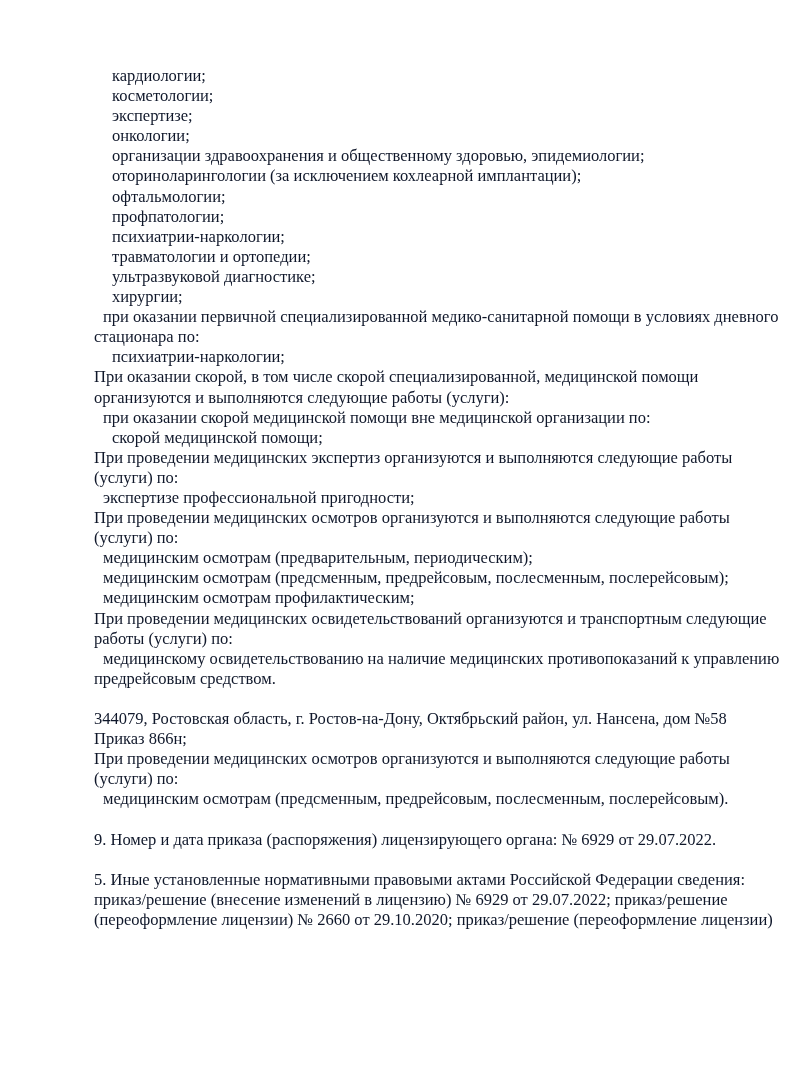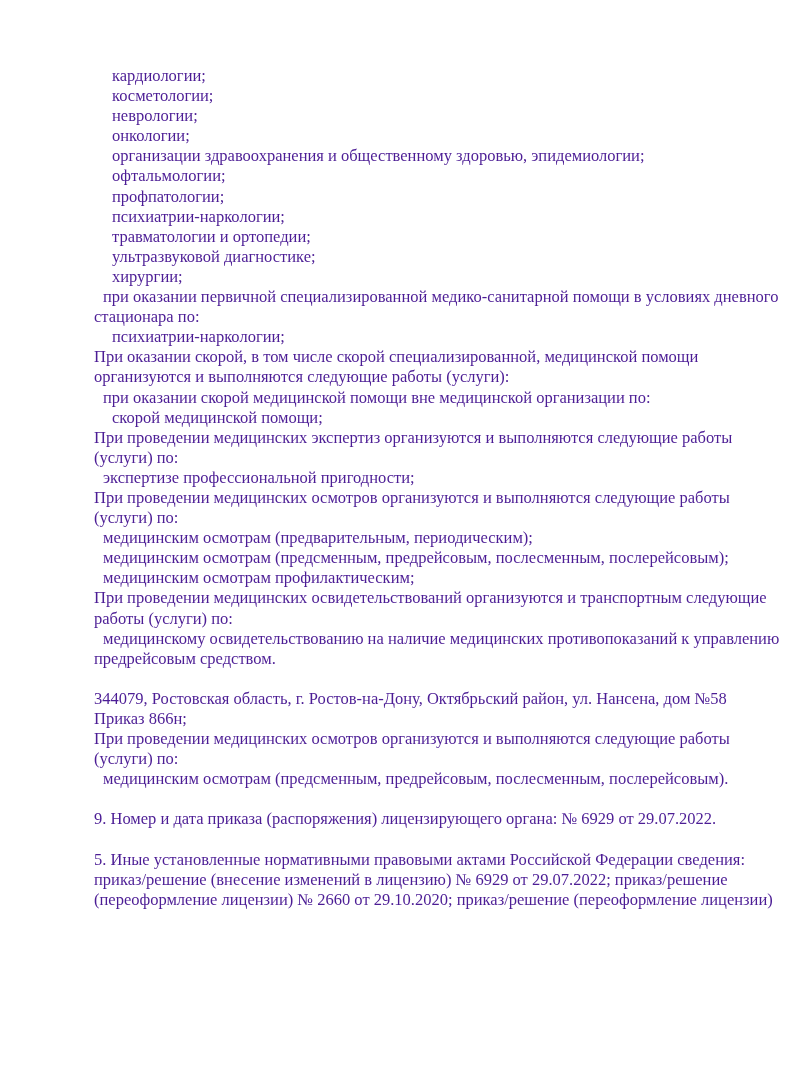--- a/index.html
+++ b/index.html
@@ -14,41 +14,42 @@
   }
   .page {
     box-sizing: border-box;
     width: 812px;
     height: 1080px;
     padding: 66px 34px 0 94px;
     background: #ffffff;
     font-family: "Liberation Serif", "DejaVu Serif", serif;
     font-size: 16.5px;
     line-height: 20.1px;
-    color: #4c1d95;
+    color: #0f172a;
     -webkit-font-smoothing: antialiased;
   }
   .line {
     white-space: nowrap;
     min-height: 20.1px;
   }
   .i0 { padding-left: 0; }
   .i1 { padding-left: 9px; }
   .i2 { padding-left: 18px; }
 </style>
 </head>
 <body>
 
 <div class="page">
   <div id="text-body">
       <div class="line i2">кардиологии;</div>
       <div class="line i2">косметологии;</div>
-      <div class="line i2">неврологии;</div>
+      <div class="line i2">экспертизе;</div>
       <div class="line i2">онкологии;</div>
       <div class="line i2">организации здравоохранения и общественному здоровью, эпидемиологии;</div>
+      <div class="line i2">оториноларингологии (за исключением кохлеарной имплантации);</div>
       <div class="line i2">офтальмологии;</div>
       <div class="line i2">профпатологии;</div>
       <div class="line i2">психиатрии-наркологии;</div>
       <div class="line i2">травматологии и ортопедии;</div>
       <div class="line i2">ультразвуковой диагностике;</div>
       <div class="line i2">хирургии;</div>
       <div class="line i1">при оказании первичной специализированной медико-санитарной помощи в условиях дневного</div>
       <div class="line i0">стационара по:</div>
       <div class="line i2">психиатрии-наркологии;</div>
       <div class="line i0">При оказании скорой, в том числе скорой специализированной, медицинской помощи</div>

